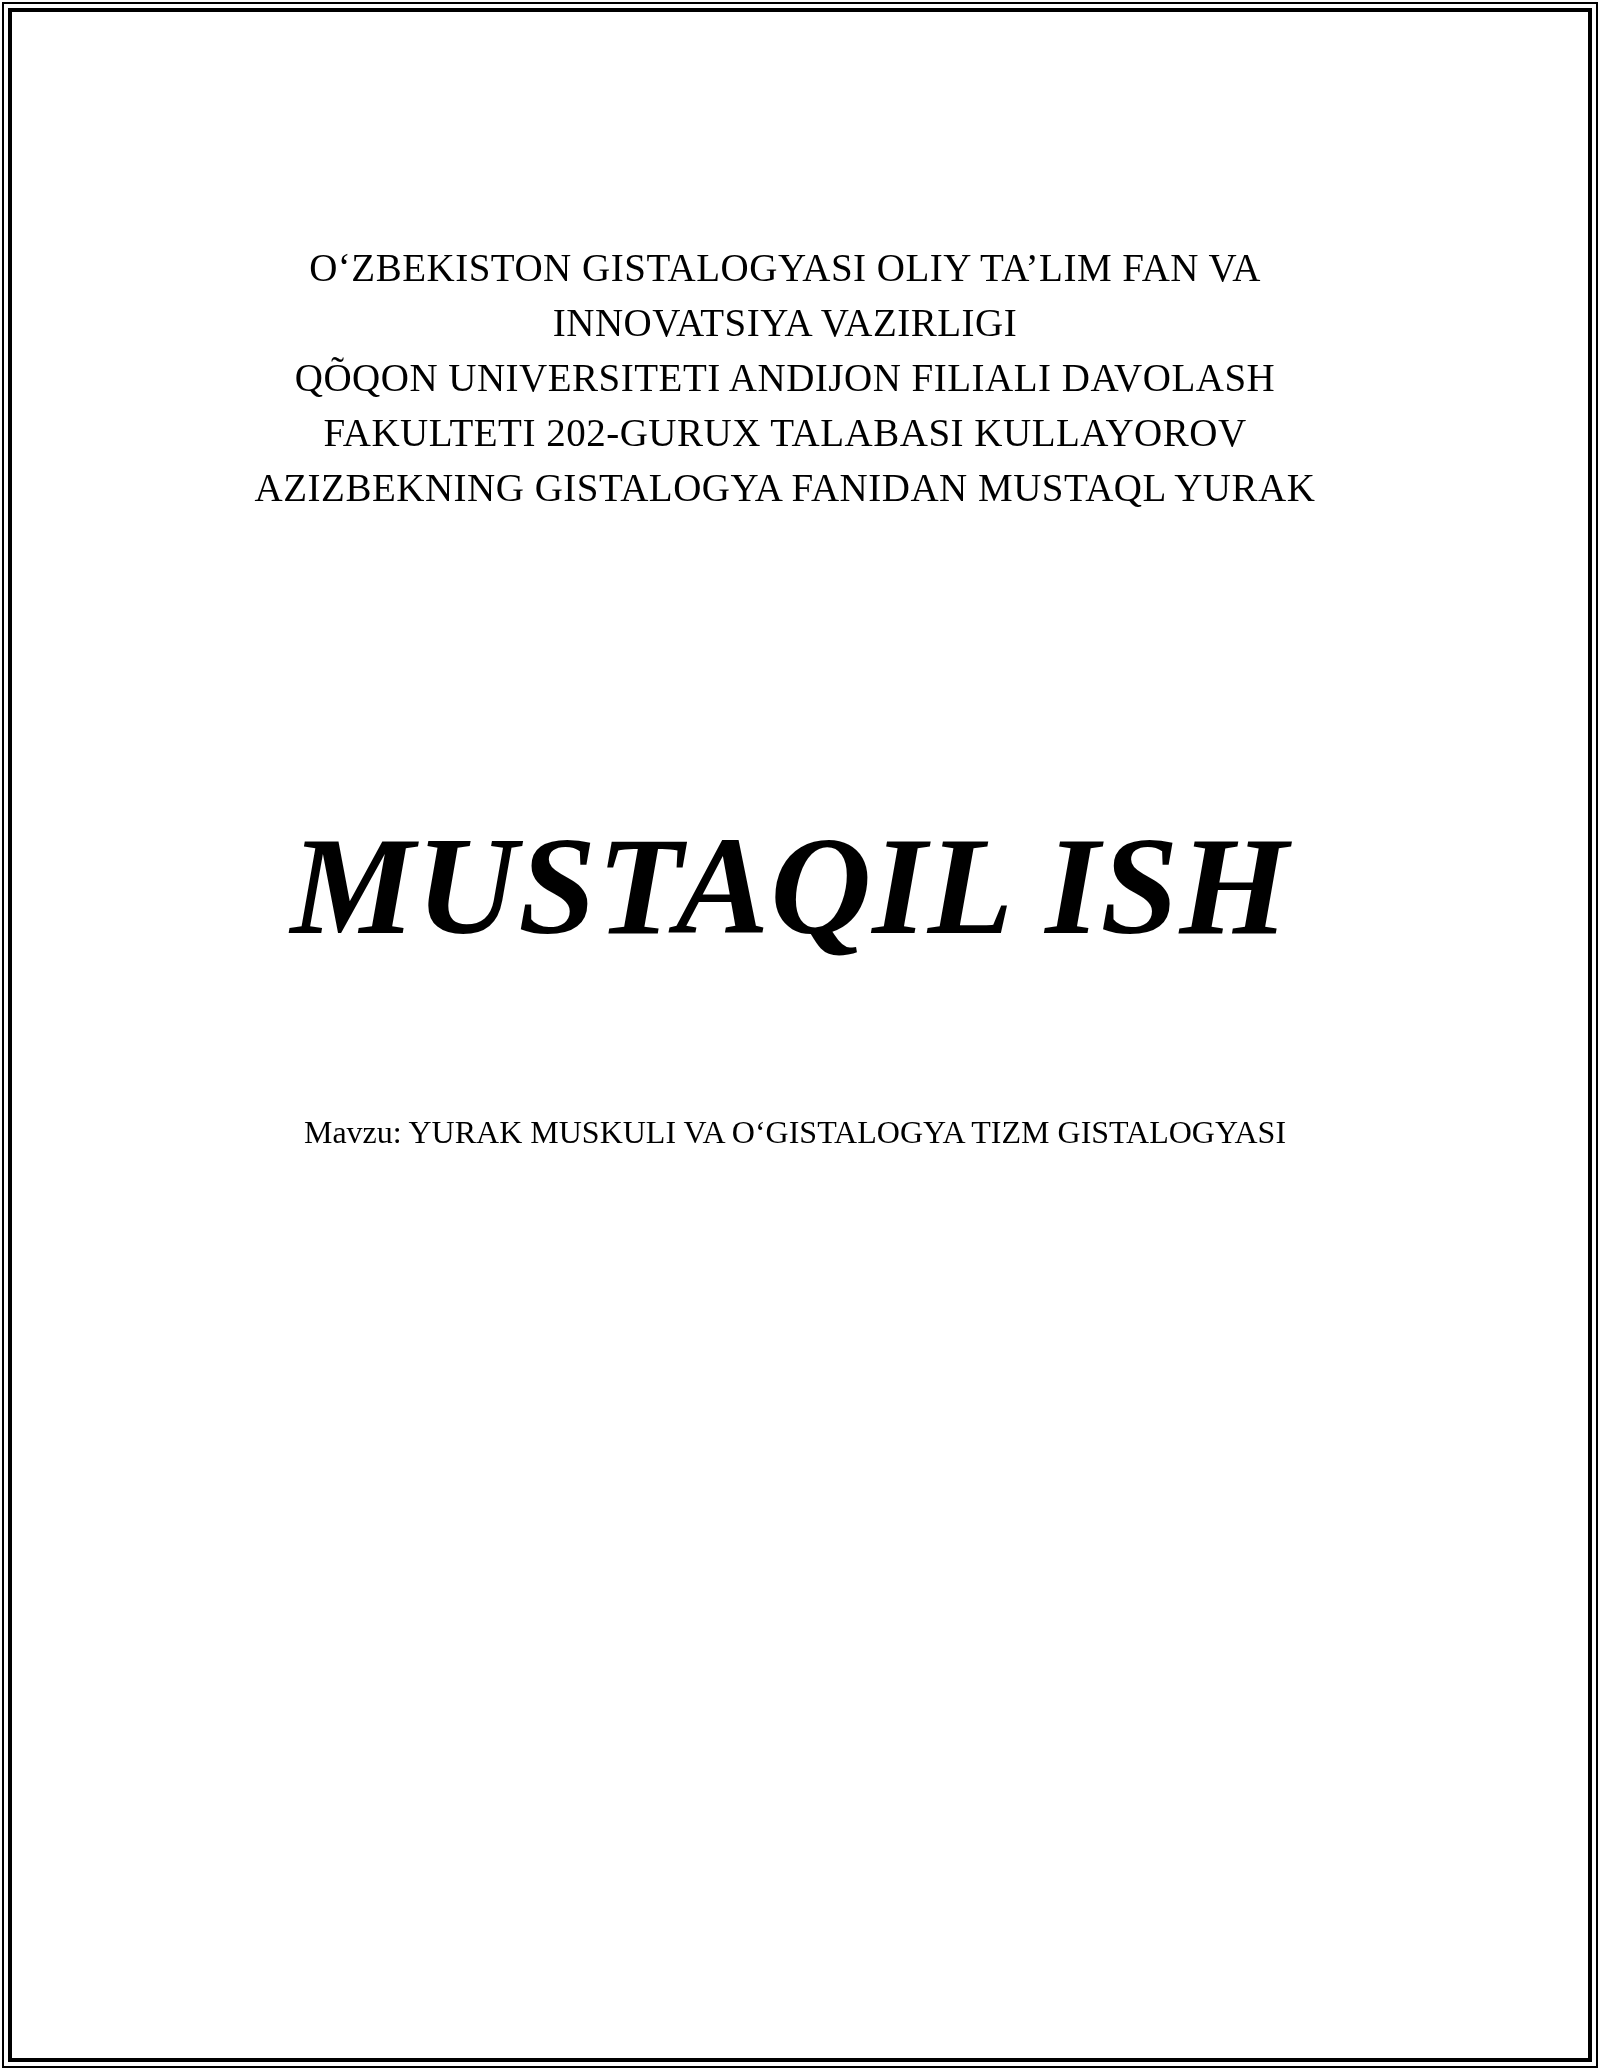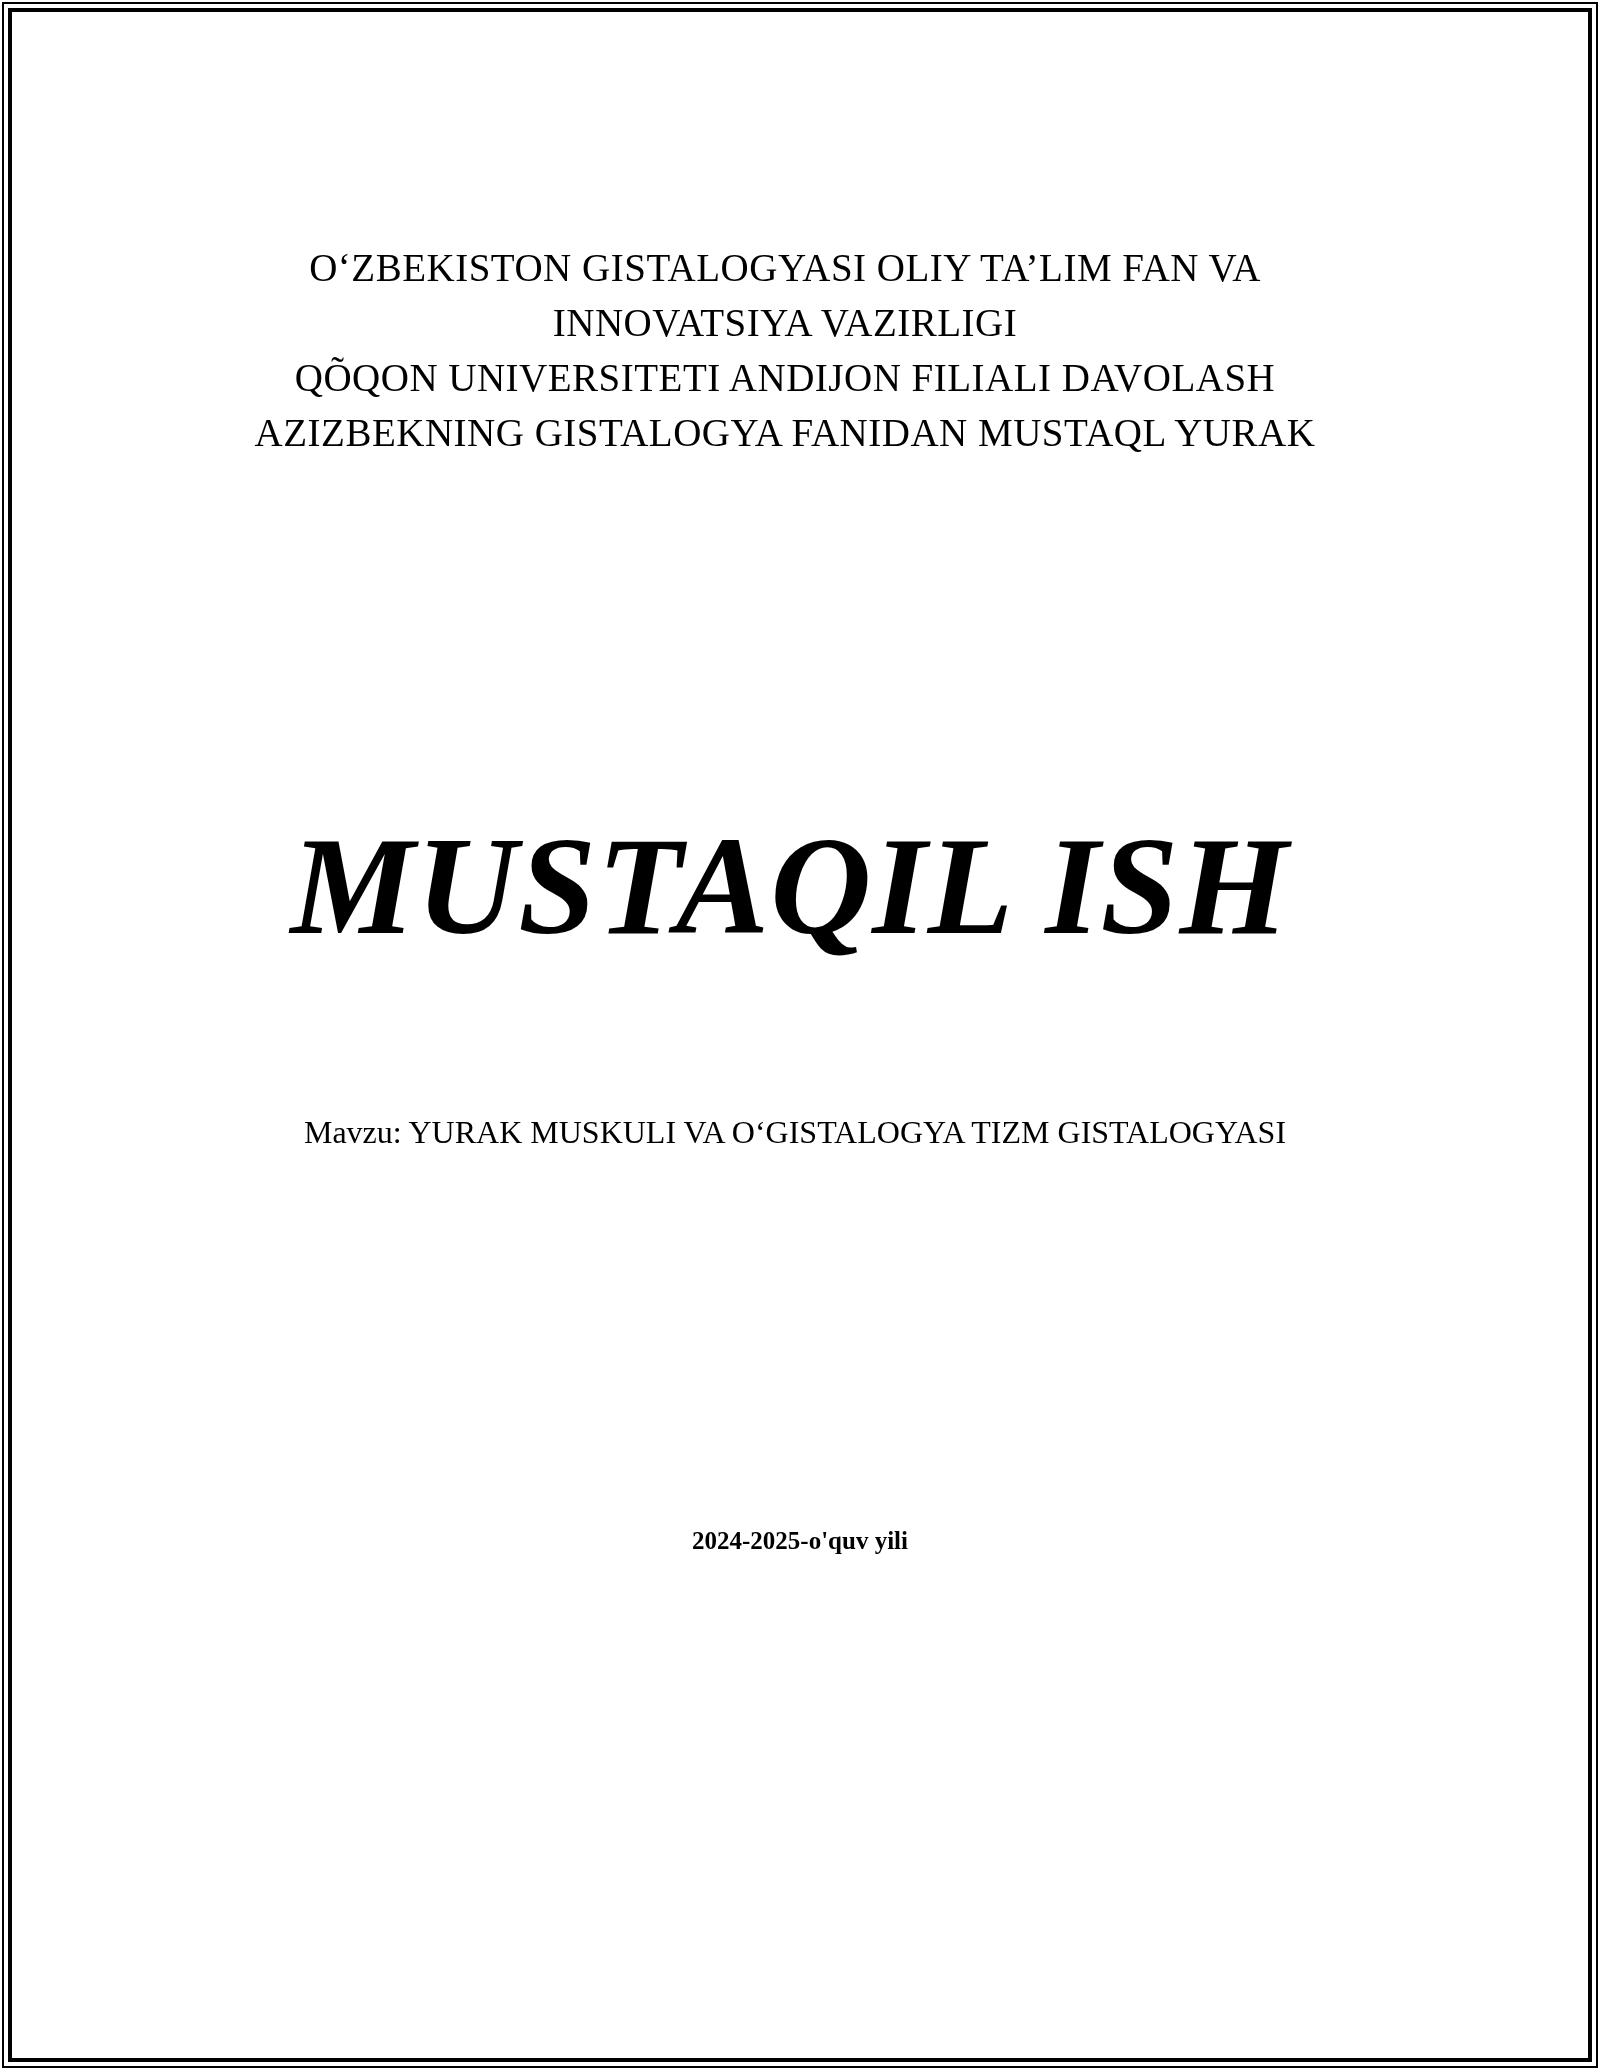--- a/index.html
+++ b/index.html
@@ -83,21 +83,21 @@
 <body>
 
 <div class="page">
   <div class="frame-outer"></div>
   <div class="frame-inner"></div>
 
   <div class="header-block">
     <div class="header-line">O‘ZBEKISTON GISTALOGYASI OLIY TA’LIM FAN VA</div>
     <div class="header-line">INNOVATSIYA VAZIRLIGI</div>
     <div class="header-line">QÕQON UNIVERSITETI ANDIJON FILIALI DAVOLASH</div>
+    <div class="header-line">FAKULTETI 202-GURUX TALABASI KULLAYOROV</div>
     <div class="header-line">AZIZBEKNING GISTALOGYA FANIDAN MUSTAQL YURAK</div>
   </div>
 
   <h1 class="doc-title">MUSTAQIL ISH</h1>
 
   <div class="topic-line">Mavzu: YURAK MUSKULI VA O‘GISTALOGYA TIZM GISTALOGYASI</div>
 
-  <div class="year-line">2024-2025-o'quv yili</div>
 </div>
 
 </body></html>

